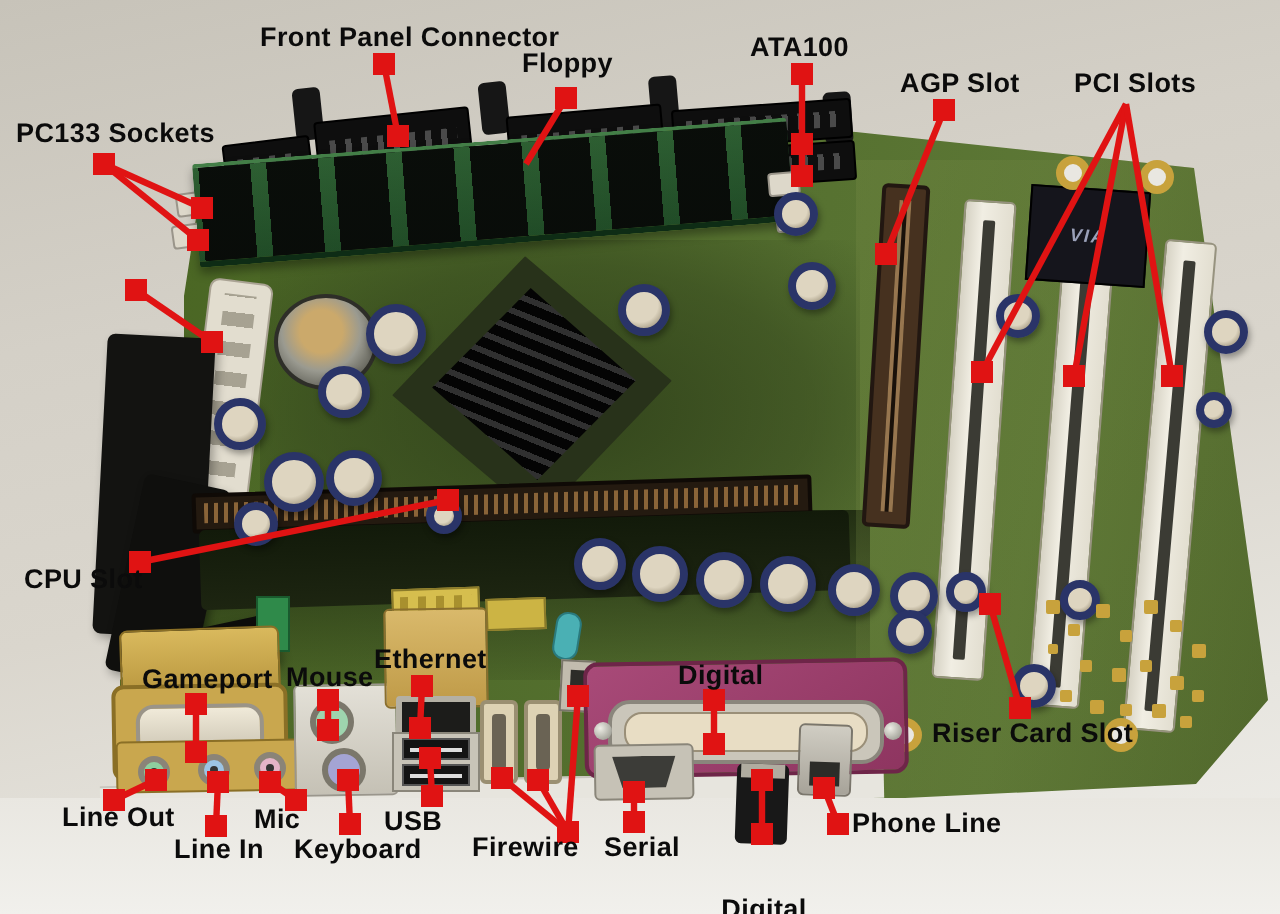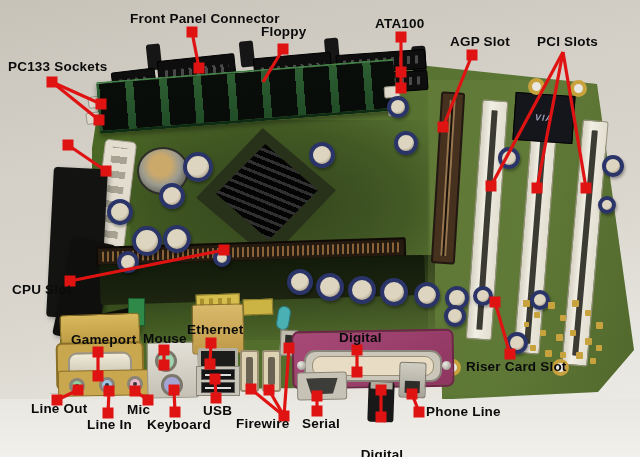--- a/index.html
+++ b/index.html
@@ -366,21 +366,21 @@
       <div class="label" style="left: 537px; top: 35px;">PCI Slots</div>
       <div class="label" style="left: 8px; top: 60px;">PC133 Sockets</div>
       <div class="label" style="left: 12px; top: 283px;">CPU Slot</div>
       <div class="label" style="left: 71px; top: 333px;">Gameport</div>
       <div class="label" style="left: 143px; top: 332px;">Mouse</div>
       <div class="label" style="left: 187px; top: 323px;">Ethernet</div>
       <div class="label" style="left: 31px; top: 402px;">Line Out</div>
       <div class="label" style="left: 87px; top: 418px;">Line In</div>
       <div class="label" style="left: 127px; top: 403px;">Mic</div>
       <div class="label" style="left: 147px; top: 418px;">Keyboard</div>
-      <div class="label" style="left: 203px; top: 404px; text-align: right;">USB</div>
+      <div class="label" style="left: 192px; top: 404px; text-align: right;">USB</div>
       <div class="label" style="left: 236px; top: 417px;">Firewire</div>
       <div class="label" style="left: 302px; top: 417px;">Serial</div>
       <div class="label" style="left: 339px; top: 331px;">Digital</div>
       <div class="label" style="left: 358px; top: 448px; width: 48px; text-align: center;">Digital
 Audio</div>
       <div class="label" style="left: 426px; top: 405px;">Phone Line</div>
       <div class="label" style="left: 466px; top: 360px;">Riser Card Slot</div>
     </div>
 </div>
 

